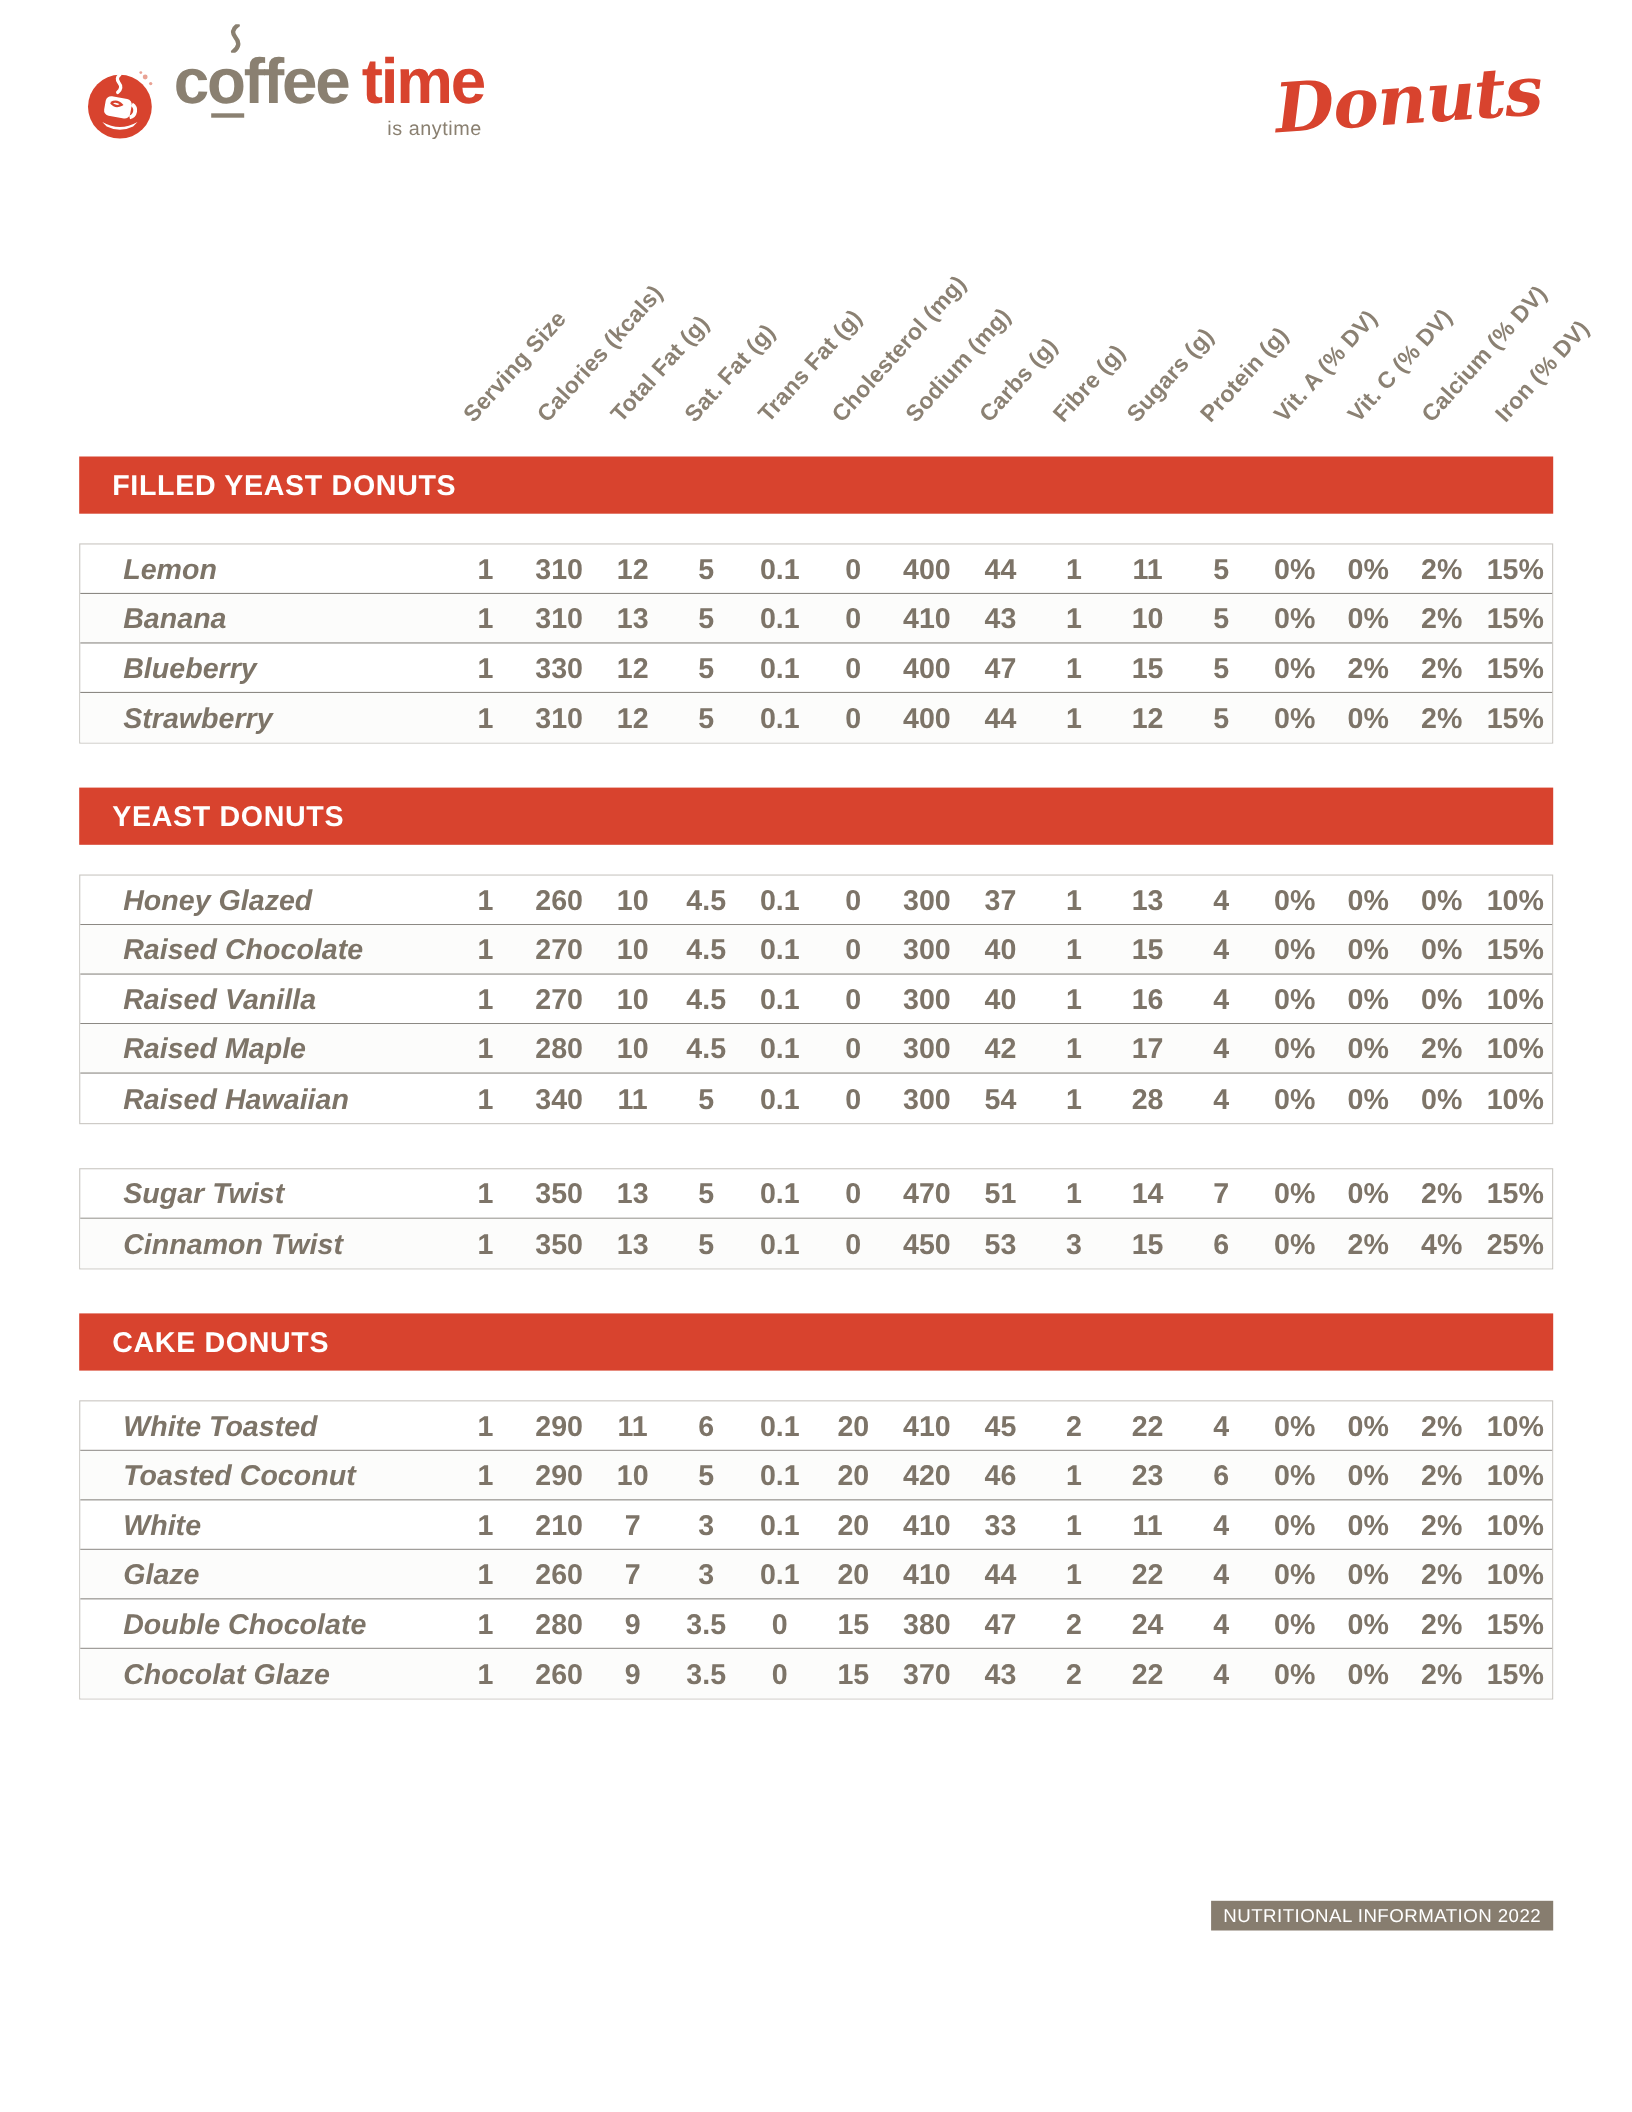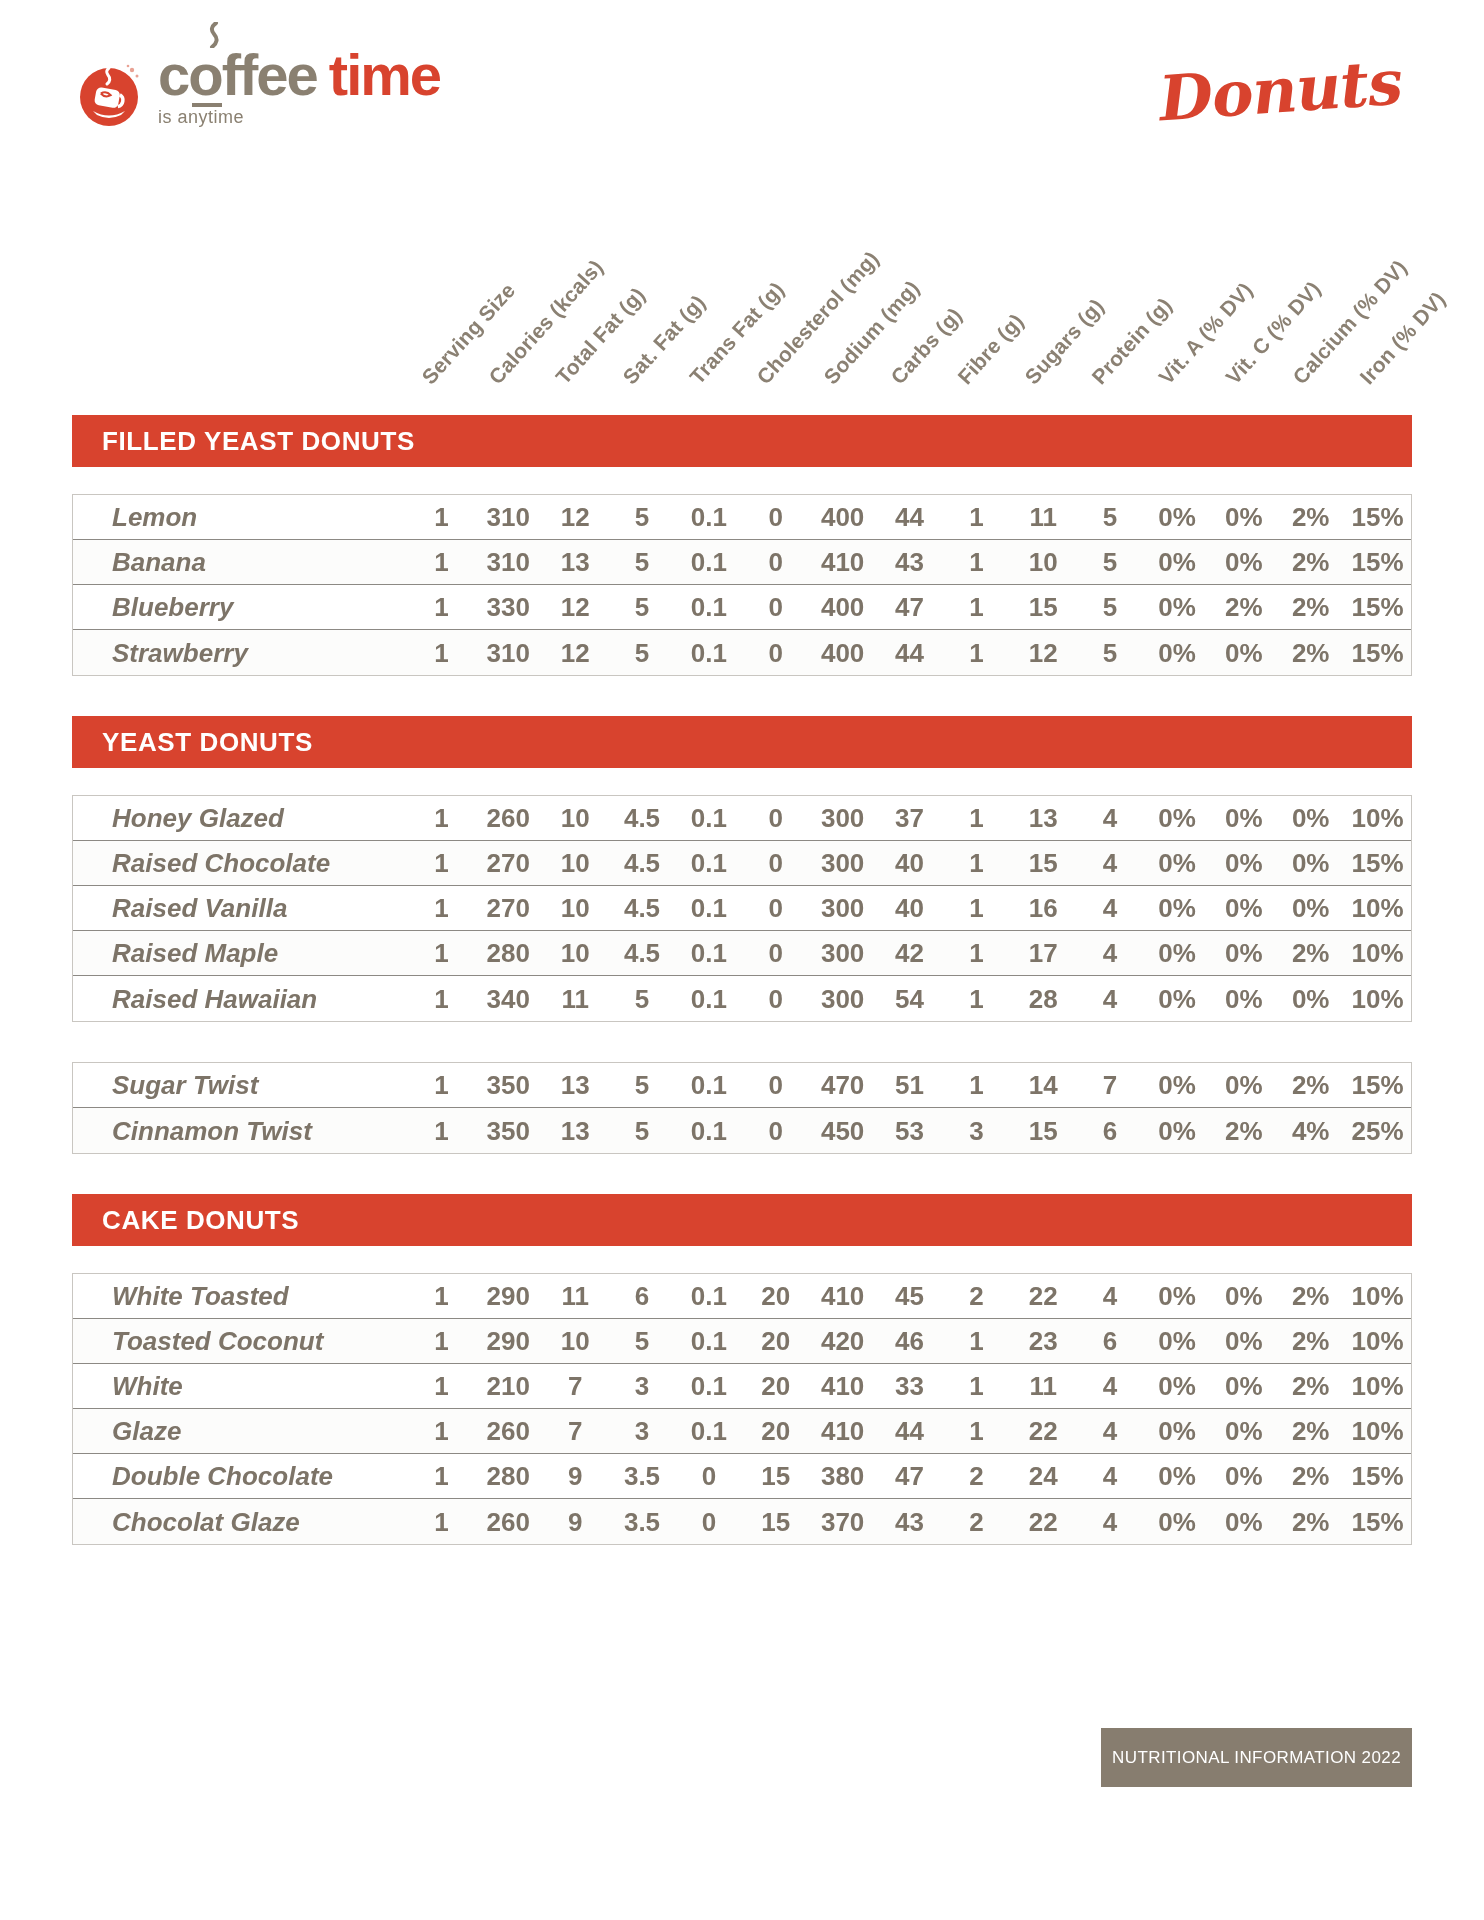--- a/index.html
+++ b/index.html
@@ -15,21 +15,21 @@
   body{
     width:1484px;height:1920px;overflow:hidden;
     font-family:"Liberation Sans",sans-serif;
   }
   .page{width:1340px;margin:0 auto;}
 
   
   header{display:flex;justify-content:space-between;align-items:flex-start;padding-top:46px;height:153px;}
   .logo{display:flex;align-items:flex-start;gap:16px;margin-left:4px;}
   .logo-mark{width:66px;height:66px;margin-top:16px;flex:none;}
-  .logo-text{display:flex;flex-direction:column;align-items:flex-start;}
+  .logo-text{display:flex;flex-direction:column;align-items:flex-end;}
   .logo-line{white-space:nowrap;font-weight:bold;font-size:58px;letter-spacing:-2px;line-height:1;}
   .coffee-wrap{position:relative;display:inline-block;color:#8a8071;}
   .coffee-wrap .o-underline{position:absolute;left:34px;bottom:-3px;width:30px;height:4px;background:#8a8071;}
   .coffee-wrap svg.steam{position:absolute;left:42px;top:-24px;}
   .time-word{color:var(--accent);margin-left:12px;}
   .tagline{font-size:18px;color:#8a8071;margin-top:3px;margin-right:2px;letter-spacing:0.5px;}
   .donuts-script{
     font-family:"DejaVu Serif",serif;font-style:italic;font-weight:bold;
     color:var(--accent);font-size:62px;line-height:1;margin-top:14px;margin-right:10px;
     transform:rotate(-4deg);letter-spacing:-1px;
@@ -59,21 +59,21 @@
   .row{height:45px;}
   .row:not(:last-child){border-bottom:1px solid var(--row-line);}
   .row:nth-child(even){background:#fcfcfb;}
   .cell{font-weight:bold;font-size:26px;color:var(--text-brown);text-align:center;line-height:1;}
   .name-cell{text-align:left;padding-left:39px;font-style:italic;}
 
   
   footer{display:flex;justify-content:flex-end;margin-top:183px;}
   .badge{
     background:var(--badge-bg);color:#fff;font-size:17px;letter-spacing:0.4px;
-    padding:21px 11px;line-height:1;
+    padding:5px 11px;line-height:1;
   }
 </style>
 </head>
 <body>
 
 <div class="page">
 
   <header>
     <div class="logo">
       <div class="logo-mark">

